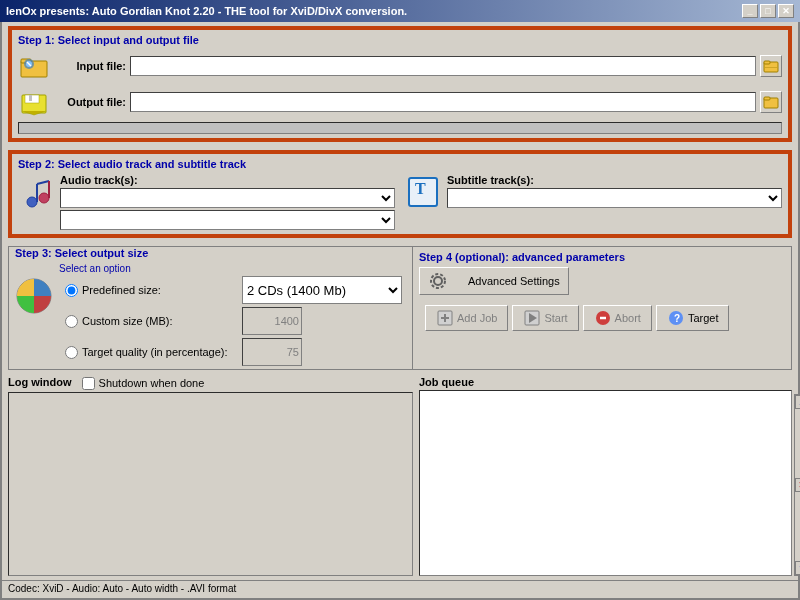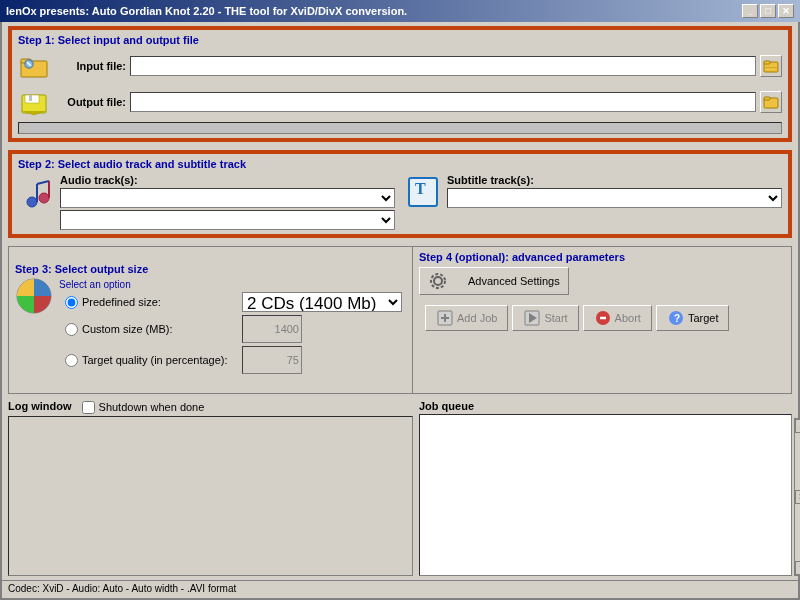--- a/index.html
+++ b/index.html
@@ -156,21 +156,21 @@
 
     
     #step3-4-row {
       display: flex;
       gap: 0;
       margin: 4px 6px;
     }
     #step3 {
       flex: 0 0 405px;
       border: 1px solid #808080;
-      padding: 16px 6px;
+      padding: 0 6px;
       background: #d4d0c8;
     }
     #step4 {
       flex: 1;
       border: 1px solid #808080;
       border-left: none;
       padding: 4px 6px;
       background: #d4d0c8;
     }
 
@@ -196,24 +196,24 @@
       border-left-color: #404040;
       background: #d4d0c8;
       color: #808080;
       font-size: 11px;
       text-align: right;
       padding-right: 2px;
     }
 
     select.size-combo {
       width: 160px;
-      height: 20px;
+      height: 28px;
       background: white;
       border: 1px solid #808080;
-      font-size: 17px;
+      font-size: 13px;
     }
 
     
     .adv-row {
       display: flex;
       align-items: center;
       gap: 8px;
       margin-bottom: 6px;
     }
     .adv-btn {

